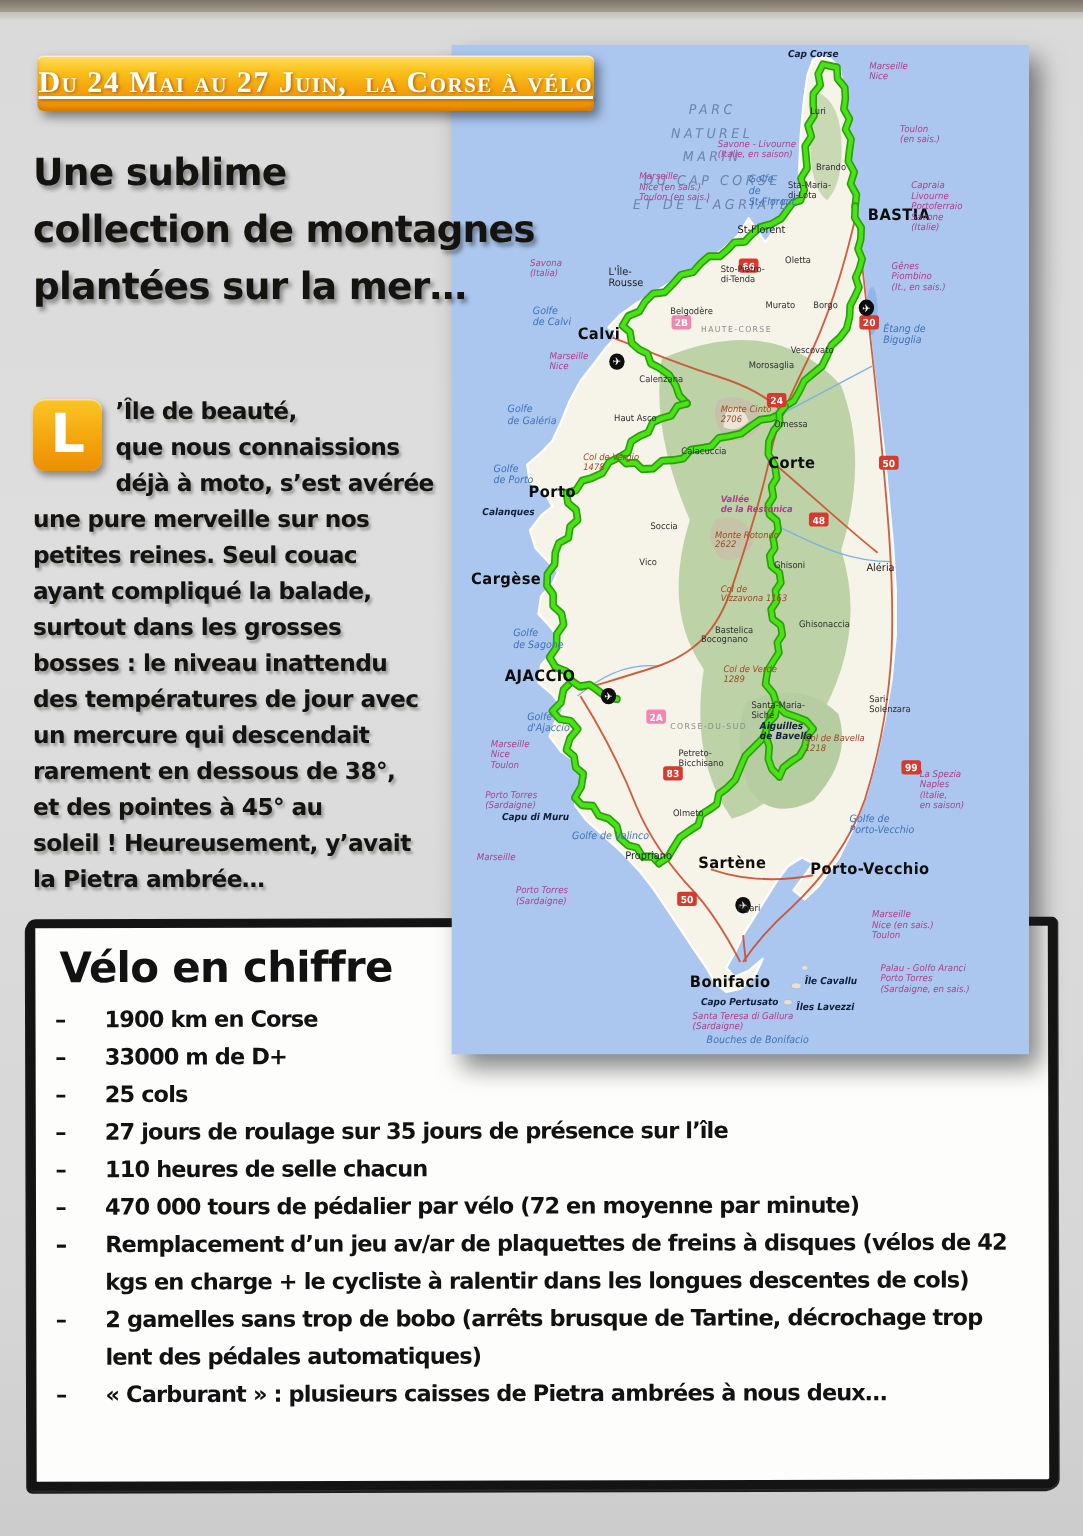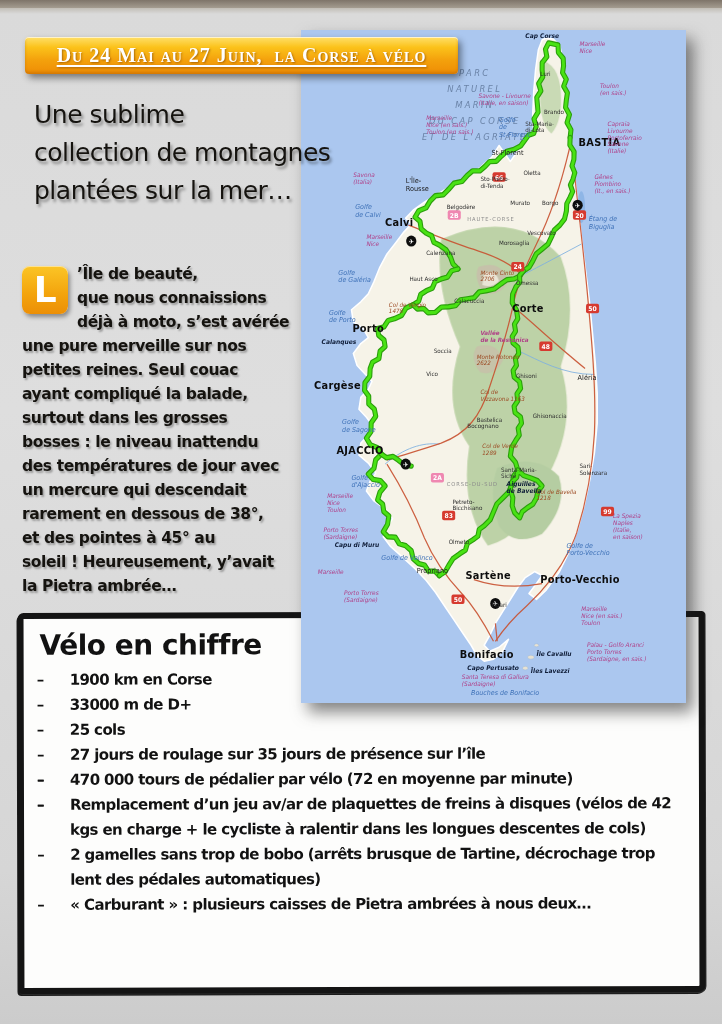--- a/index.html
+++ b/index.html
@@ -6,41 +6,40 @@
   body{
     width:722px;height:1024px;position:relative;overflow:hidden;
     font-family:"DejaVu Sans",sans-serif;
     background:linear-gradient(180deg,#8f897e 0px,#b9b4aa 6px,#dadada 14px,#dedede 40%,#d6d6d6 85%,#cccccc 100%);
   }
   .page-edge{position:absolute;left:0;top:0;width:100%;height:8px;
     background:linear-gradient(180deg,#7e7469,#a49c90);z-index:0;}
 
   
   .banner{
-    position:absolute;left:25px;top:37px;width:433px;height:37px;z-index:6;
+    position:absolute;left:25px;top:37px;width:371px;height:37px;z-index:6;
     background:linear-gradient(180deg,#ffe06a 0%,#fbc21a 28%,#f4a10c 62%,#ee8d05 100%);
     border-radius:4px;
     box-shadow:3px 4px 7px rgba(0,0,0,.45), inset 0 1px 0 rgba(255,255,255,.65), inset 0 -2px 3px rgba(160,80,0,.35);
     display:flex;align-items:center;justify-content:center;
   }
   .banner-text{
     font-family:"Liberation Serif",serif;font-weight:bold;font-size:20px;
     font-variant:small-caps;letter-spacing:1px;color:#ffffff;
     text-decoration:underline;text-decoration-thickness:2px;text-underline-offset:3px;
     text-shadow:1px 1px 2px rgba(110,55,0,.55);
     white-space:pre;
   }
 
   
   .heading{
     position:absolute;left:22px;top:96px;z-index:5;
-    font-size:25px;font-weight:normal;color:#15130f;line-height:38px;
+    font-size:25px;font-weight:bold;color:#15130f;line-height:38px;
     white-space:pre-line;letter-spacing:-0.5px;
     text-shadow:2px 3px 3px rgba(0,0,0,.38);
-    margin-left:12px;
   }
 
   
   .intro{
     position:absolute;left:22px;top:238px;width:294px;z-index:5;
     font-size:15.5px;font-weight:bold;color:#15130f;line-height:24px;
     white-space:pre-line;letter-spacing:-0.4px;
     text-shadow:1.5px 2px 2px rgba(0,0,0,.30);
   }
   .dropcap{
@@ -95,21 +94,21 @@
 
 <div class="page-edge"></div>
 
 <div class="stats-box">
   <div class="stats-title">Vélo en chiffre</div>
   <div class="stats-list" id="stats-list">
       <div class="stat-item"><span class="stat-dash">–</span><span>1900 km en Corse</span></div>
       <div class="stat-item"><span class="stat-dash">–</span><span>33000 m de D+</span></div>
       <div class="stat-item"><span class="stat-dash">–</span><span>25 cols</span></div>
       <div class="stat-item"><span class="stat-dash">–</span><span>27 jours de roulage sur 35 jours de présence sur l’île</span></div>
-      <div class="stat-item"><span class="stat-dash">–</span></div>
+      <div class="stat-item"><span class="stat-dash">–</span><span>110 heures de selle chacun</span></div>
       <div class="stat-item"><span class="stat-dash">–</span><span>470 000 tours de pédalier par vélo (72 en moyenne par minute)</span></div>
       <div class="stat-item"><span class="stat-dash">–</span></div>
       <div class="stat-item"><span class="stat-dash">–</span><span>Remplacement d’un jeu av/ar de plaquettes de freins à disques (vélos de 42 kgs en charge + le cycliste à ralentir dans les longues descentes de cols)</span></div>
       <div class="stat-item"><span class="stat-dash">–</span><span>2 gamelles sans trop de bobo (arrêts brusque de Tartine, décrochage trop lent des pédales automatiques)</span></div>
       <div class="stat-item"><span class="stat-dash">–</span><span>« Carburant » : plusieurs caisses de Pietra ambrées à nous deux…</span></div>
     </div>
 </div>
 
 <div class="map-wrap">
   <svg width="385" height="673" viewBox="0 0 412 676" preserveAspectRatio="none">

